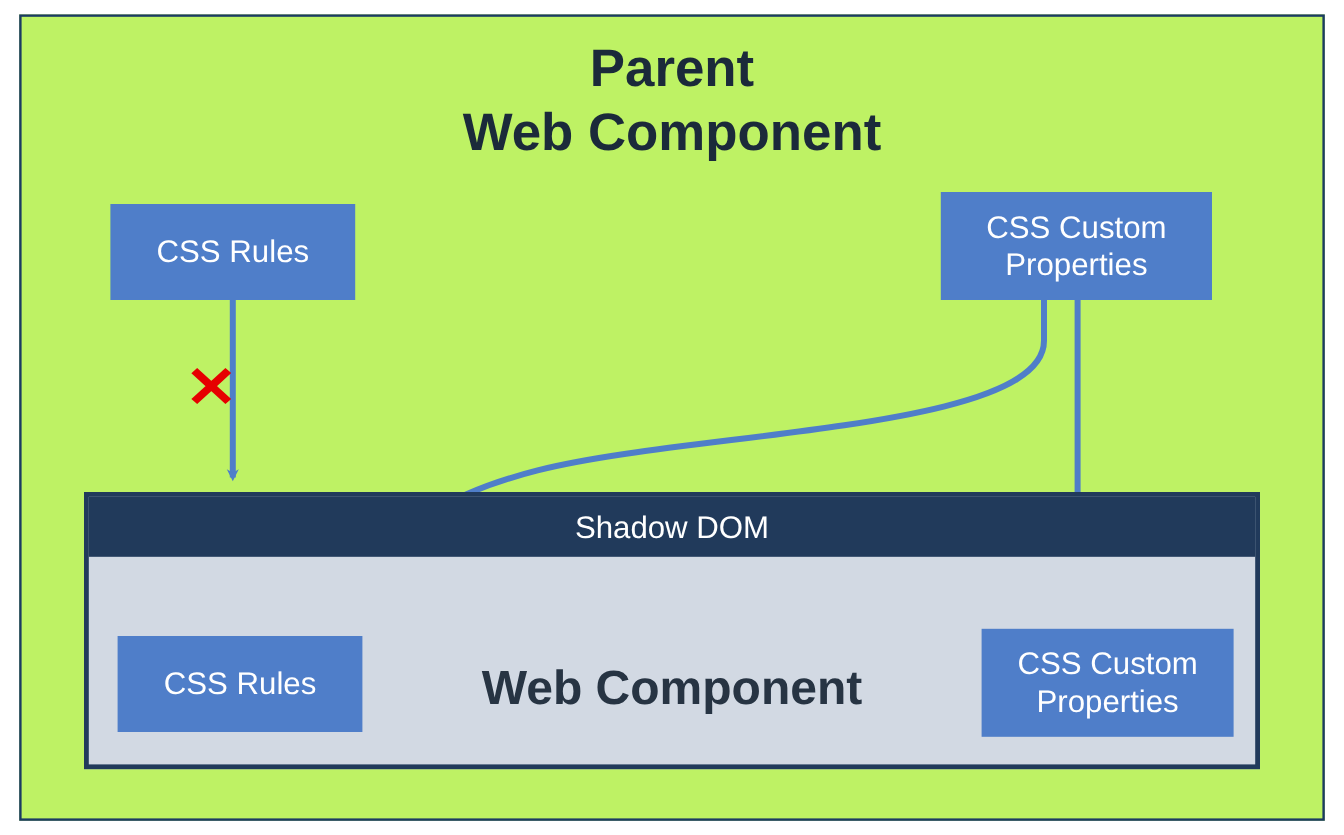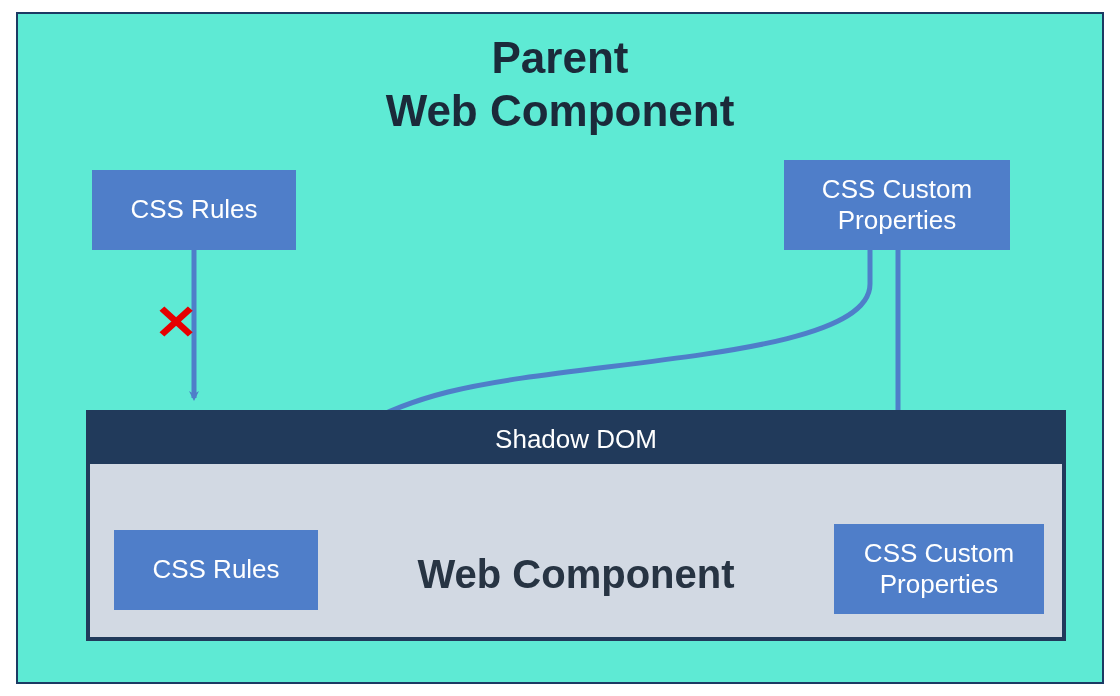--- a/index.html
+++ b/index.html
@@ -11,21 +11,21 @@
     background: #fff;
   }
   .outer {
     position: absolute;
     left: 16px;
     top: 12px;
     width: 1088px;
     height: 672px;
     border: 2px solid #1b3a63;
     box-sizing: border-box;
-    background: #5eead4;
+    background: #bef264;
     padding-left: 44px;
   }
   .title {
     position: absolute;
     left: 0;
     top: 18px;
     width: 100%;
     text-align: center;
     font-size: 44px;
     font-weight: 700;
@@ -60,21 +60,20 @@
   }
   .shadow-container {
     position: absolute;
     left: 52px;
     top: 396px;
     width: 980px;
     height: 231px;
     border: 4px solid #213a5b;
     box-sizing: border-box;
     background: #d2d9e3;
-    margin-left: 16px;
   }
   .shadow-header {
     position: absolute;
     left: 0;
     top: 0;
     width: 100%;
     height: 50px;
     background: #213a5b;
     color: #fff;
     font-size: 26px;

